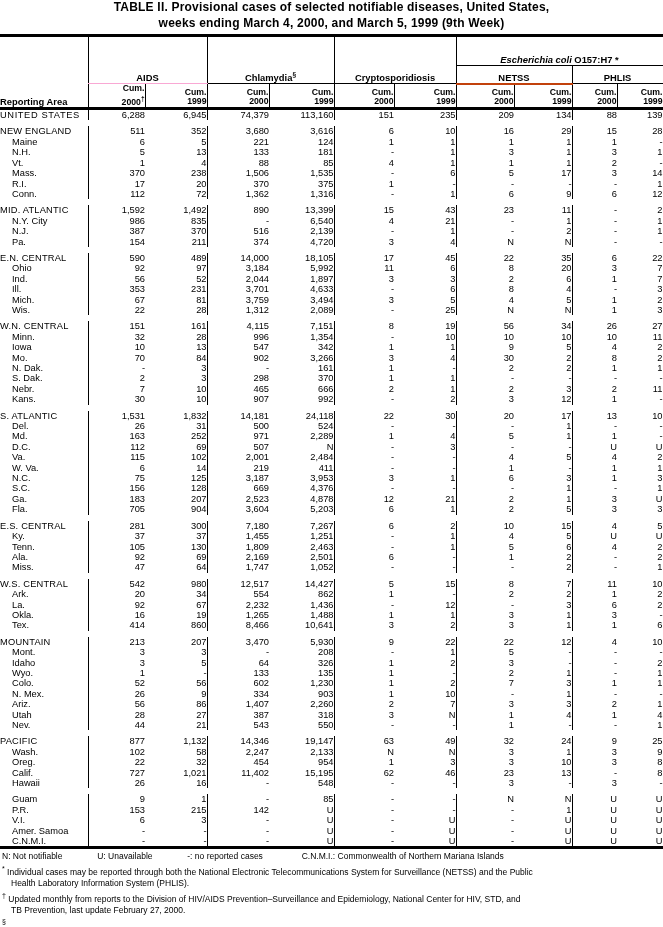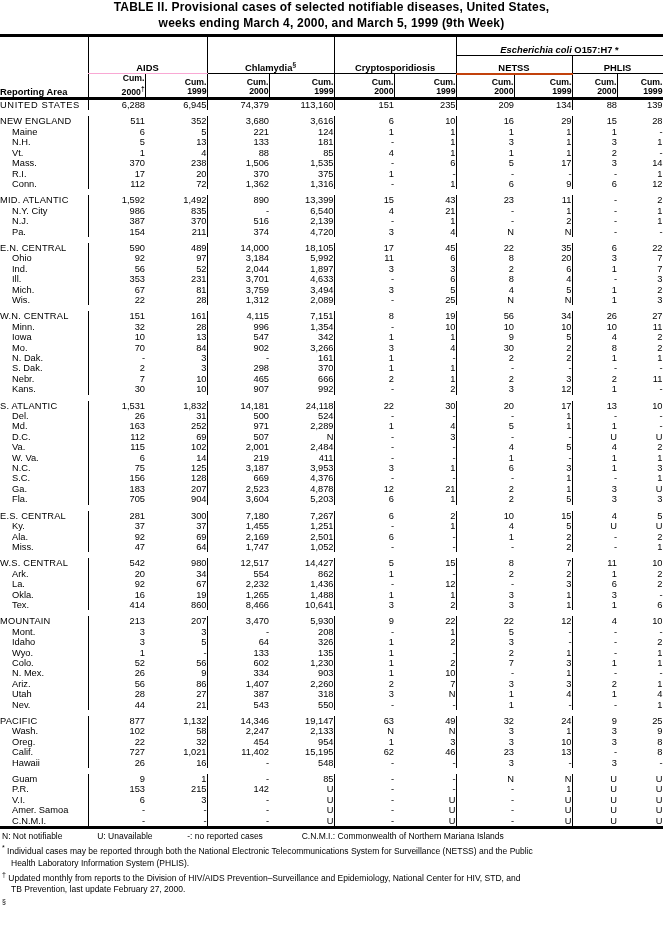--- a/index.html
+++ b/index.html
@@ -102,21 +102,21 @@
     <tbody>
         <tr>
           <td class="rule-top" colspan="11"></td>
         </tr>
 
     <tr>
       <td style="height:12px"></td>
       <td colspan="2" class="vline"></td>
       <td colspan="2" class="vline"></td>
       <td colspan="2" class="vline"></td>
-      <td colspan="4" class="grp vline vline-r" style="border-bottom:1px solid #000;height:18px;">
+      <td colspan="4" class="grp vline vline-r" style="border-bottom:1px solid #000;height:28px;">
         <span class="ecoli-ital">Escherichia coli</span><span> O157:H7 *</span>
       </td>
     </tr>
 
     <tr>
       <td style="height:18px"></td>
       <td colspan="2" class="grp vline" style="border-bottom:1px solid #f9a8d4;">AIDS</td>
       <td colspan="2" class="grp vline" style="border-bottom:1px solid #000;"><span>Chlamydia</span><span class="sup">§</span></td>
       <td colspan="2" class="grp vline" style="border-bottom:1px solid #000;">Cryptosporidiosis</td>
       <td colspan="2" class="grp vline" style="border-bottom:2px solid #c2410c;text-align:center;">NETSS</td>
@@ -647,20 +647,33 @@
           <td class="num vline">37</td>
           <td class="num">37</td>
           <td class="num vline">1,455</td>
           <td class="num">1,251</td>
           <td class="num vline">-</td>
           <td class="num">1</td>
           <td class="num vline">4</td>
           <td class="num">5</td>
           <td class="num vline">U</td>
           <td class="num vline-r">U</td>
+        </tr>
+        <tr class="datarow">
+          <td class="area state">Tenn.</td>
+          <td class="num vline">105</td>
+          <td class="num">130</td>
+          <td class="num vline">1,809</td>
+          <td class="num">2,463</td>
+          <td class="num vline">-</td>
+          <td class="num">1</td>
+          <td class="num vline">5</td>
+          <td class="num">6</td>
+          <td class="num vline">4</td>
+          <td class="num vline-r">2</td>
         </tr>
         <tr class="datarow">
           <td class="area state">Ala.</td>
           <td class="num vline">92</td>
           <td class="num">69</td>
           <td class="num vline">2,169</td>
           <td class="num">2,501</td>
           <td class="num vline">6</td>
           <td class="num">-</td>
           <td class="num vline">1</td>

